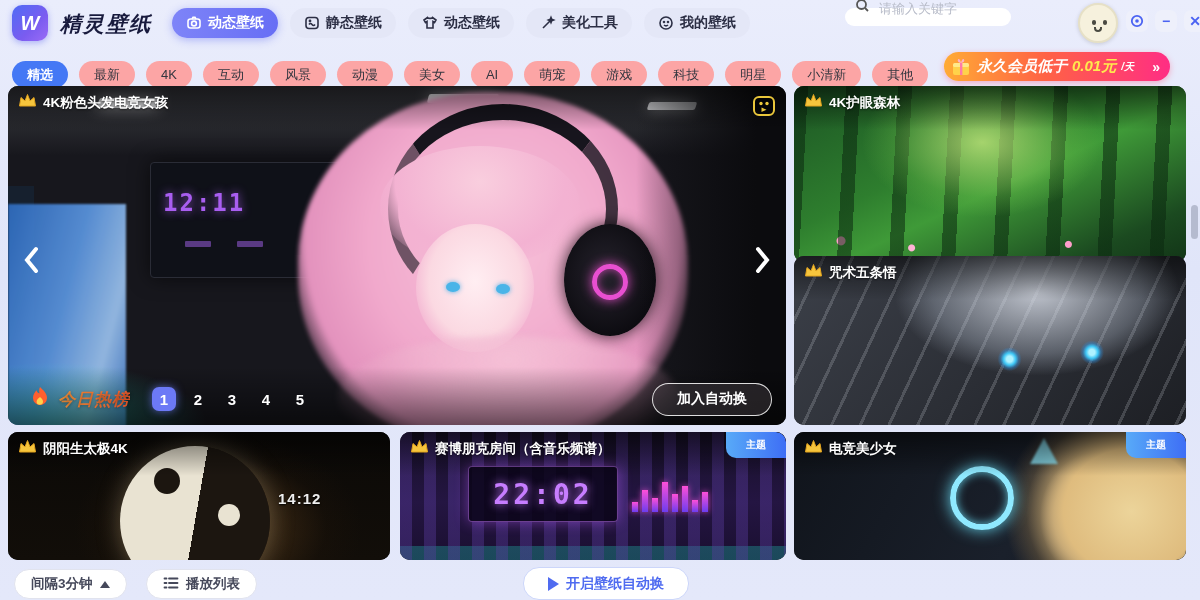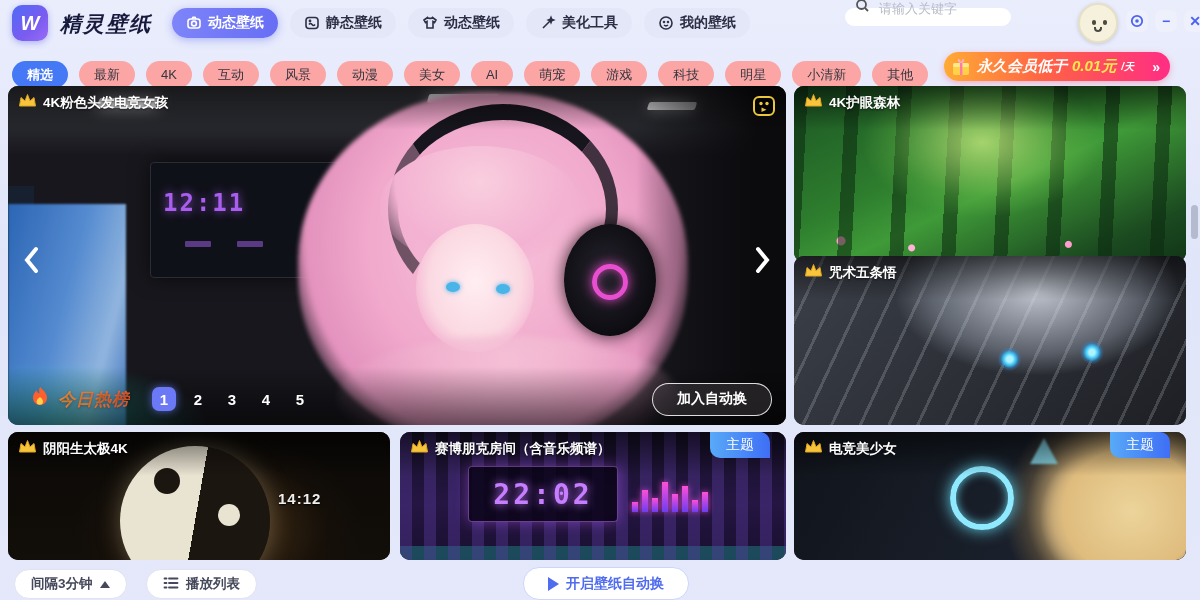--- a/index.html
+++ b/index.html
@@ -44,22 +44,22 @@
   .promo-text { color:#fff; font-size:15px; font-weight:800; font-style:italic; }
   .promo-price { color:#ffe94d; font-size:15px; font-weight:900; font-style:italic; }
   .promo-unit { color:#fff; font-size:10px; font-weight:700; font-style:italic; }
   .promo-arrow { color:#fff; font-size:14px; font-weight:900; margin-left:auto; }
   
   .card { position:absolute; border-radius:10px; overflow:hidden; background:#111; }
   .card-title-bar { position:absolute; top:0; left:0; right:0; height:44px; z-index:5;
     background:linear-gradient(180deg,rgba(0,0,0,.55),rgba(0,0,0,0)); display:flex; align-items:flex-start; padding:8px 10px; gap:6px; }
   .card-title { color:#fff; font-size:13.5px; font-weight:700; text-shadow:0 1px 2px rgba(0,0,0,.6); }
   .crown { flex:0 0 auto; margin-top:-1px; }
-  .badge { position:absolute; top:0; right:16px; z-index:6; width:60px; height:26px; border-radius:0 10px 0 10px;
-    background:linear-gradient(90deg,#58aaf8,#3e6ef5); color:#fff; font-size:14px; font-weight:400;
+  .badge { position:absolute; top:0; right:0; z-index:6; width:60px; height:26px; border-radius:0 10px 0 10px;
+    background:linear-gradient(90deg,#58aaf8,#3e6ef5); color:#fff; font-size:10px; font-weight:700;
     display:flex; align-items:center; justify-content:center; }
   
   .featured { left:8px; top:86px; width:778px; height:339px; background:#17171d; }
   .m-layer { position:absolute; }
   .m-ceiling { left:0; top:0; width:778px; height:70px;
     background:linear-gradient(180deg,#35363c 0%,#26272c 60%,rgba(30,30,35,0) 100%); }
   .m-lamp { background:#e8e9ec; border-radius:2px; box-shadow:0 0 14px rgba(255,255,255,.5); }
   .m-screen-left { left:0; top:118px; width:118px; height:238px;
     background:linear-gradient(105deg,#2f6cc0 0%,#5b96e0 45%,#9cc3ef 75%,#3a74c6 100%); opacity:.92; filter:blur(1px); }
   .m-screen-left2 { left:0; top:100px; width:26px; height:260px; background:#16202e; }

